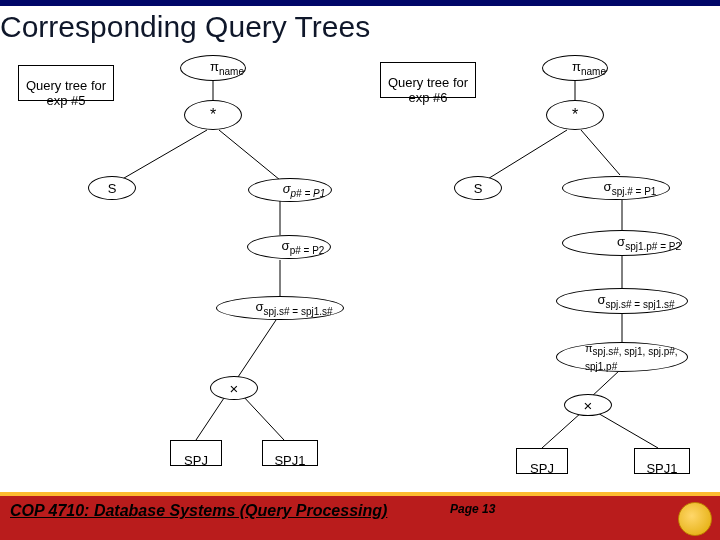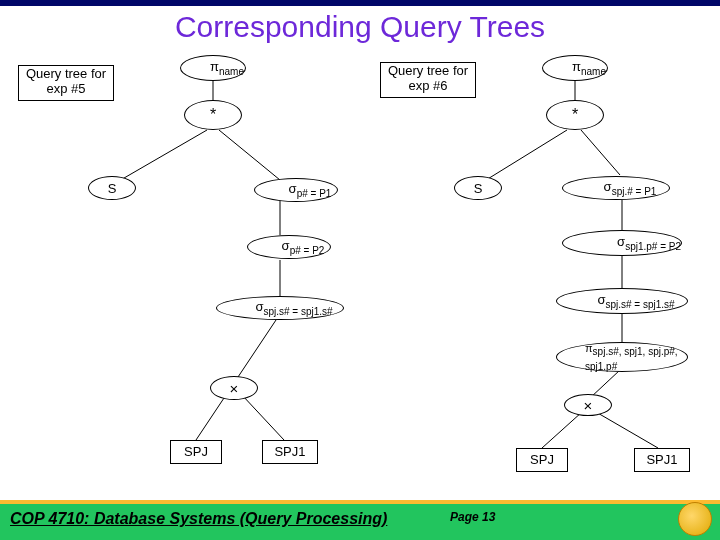--- a/index.html
+++ b/index.html
@@ -6,38 +6,38 @@
   body {
     width: 720px;
     height: 540px;
     font-family: Arial, sans-serif;
     background: #fff;
     position: relative;
     overflow: hidden;
   }
   .topbar { position:absolute; top:0; left:0; right:0; height:6px; background:#000668; }
   .title {
-    position:absolute; top:10px; left:0; right:0; text-align:center;
-    font-size:30px; color:#6d28d9; font-weight:normal;
+    position:absolute; top:10px; left:0; right:0; text-align:left;
+    font-size:30px; color:#0f172a; font-weight:normal;
   }
   .box {
     position:absolute; border:1px solid #000; background:#fff;
-    text-align:center; font-size:13px; padding:4px 6px;
-    display:flex; align-items:flex-end; justify-content:center;
+    text-align:center; font-size:13px; padding:12px 6px;
+    display:flex; align-items:flex-start; justify-content:center;
   }
   .ellipse {
     position:absolute; border:1px solid #000; border-radius:50%;
     background:#fff; display:flex; align-items:center; justify-content:center;
     font-size:13px;
   }
   .node-text { display:inline-block;margin-left:28px; }
   .sub { font-size:10px; vertical-align:sub; }
   .footer {
-    position:absolute; bottom:0; left:0; right:0; height:40px;
-    background:#22c55e; border-top:4px solid #fdbb30;padding-left:41px;
+    position:absolute; bottom:0; left:0; right:0; height:48px;
+    background:#b91c1c; border-top:4px solid #fdbb30;padding-left:41px;
   }
   .footer .course {
     position:absolute; left:10px; top:6px; font-size:16px; font-weight:bold;
     font-style:italic; text-decoration:underline; color:#000;
   }
   .footer .page {
     position:absolute; left:450px; top:6px; font-size:12px; font-weight:bold;
     font-style:italic; color:#000;
   }
   .logo {
@@ -84,21 +84,21 @@
 </div>
 <div class="ellipse" style="left:180px; top:55px; width:66px; height:26px;">
   <span class="node-text"><span>π</span><span class="sub">name</span></span>
 </div>
 <div class="ellipse" style="left:184px; top:100px; width:58px; height:30px; font-size:16px;">
   <span>*</span>
 </div>
 <div class="ellipse" style="left:88px; top:176px; width:48px; height:24px;">
   <span>S</span>
 </div>
-<div class="ellipse" style="left:254px; top:178px; width:84px; height:24px;">
+<div class="ellipse" style="left:248px; top:178px; width:84px; height:24px;font-style:italic;">
   <span class="node-text"><span>σ</span><span class="sub">p# = P1</span></span>
 </div>
 <div class="ellipse" style="left:247px; top:235px; width:84px; height:24px;">
   <span class="node-text"><span>σ</span><span class="sub">p# = P2</span></span>
 </div>
 <div class="ellipse" style="left:216px; top:296px; width:128px; height:24px;">
   <span class="node-text"><span>σ</span><span class="sub">spj.s# = spj1.s#</span></span>
 </div>
 <div class="ellipse" style="left:210px; top:376px; width:48px; height:24px; font-size:15px;">
   <span>×</span>

